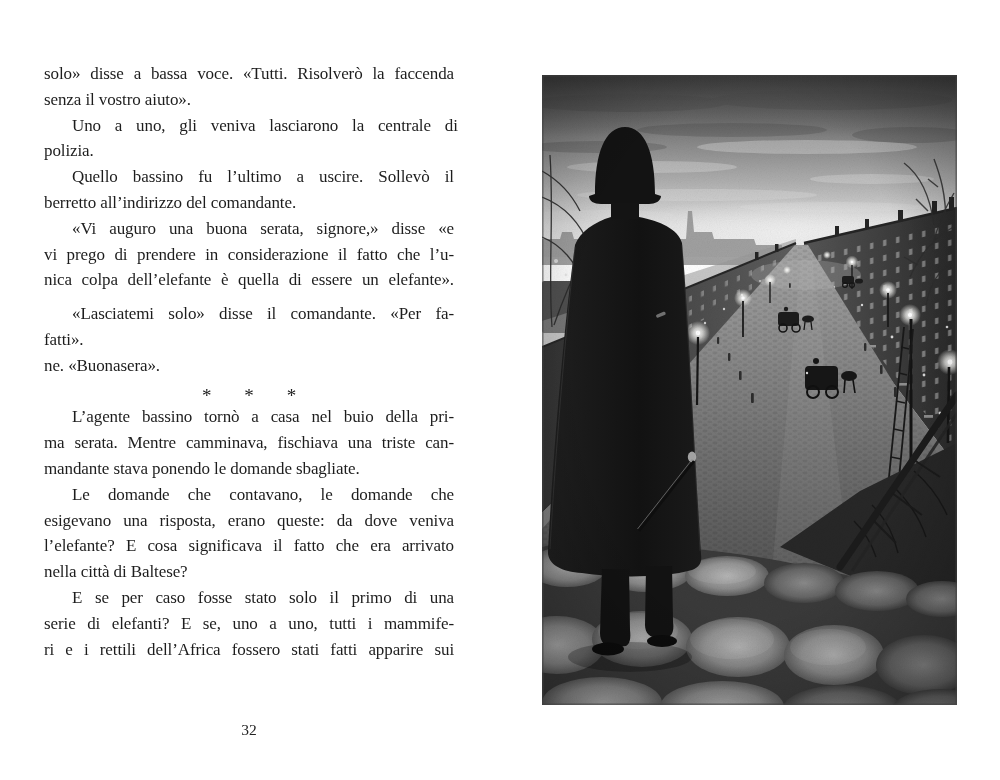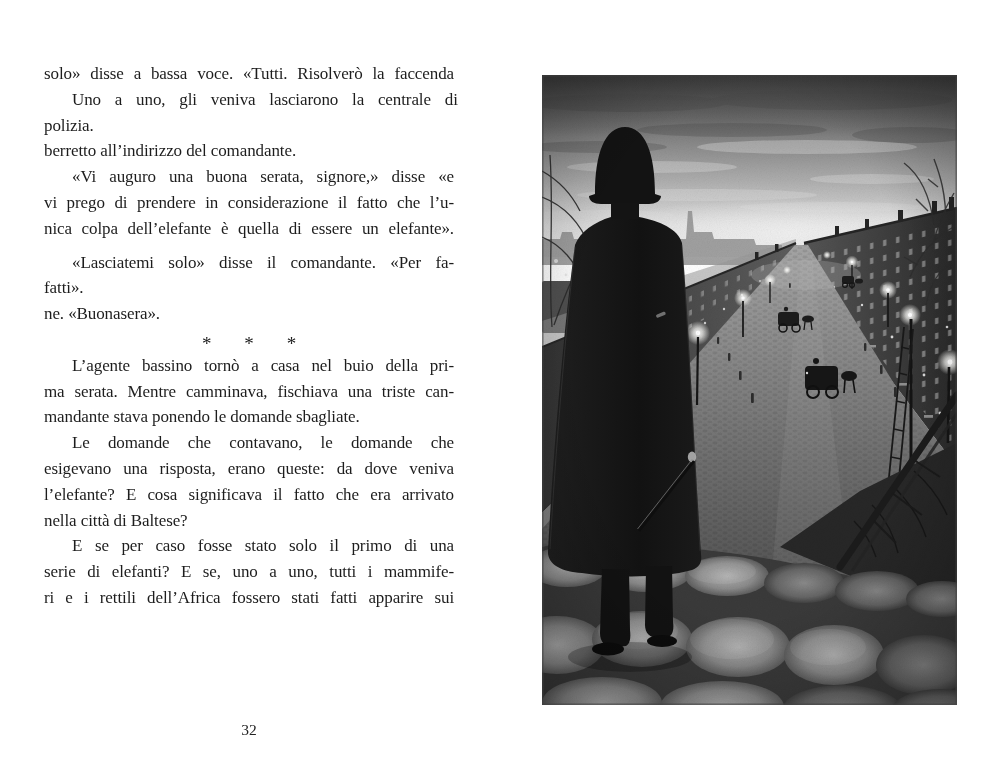--- a/index.html
+++ b/index.html
@@ -17,22 +17,24 @@
   .illustration-wrap{position:absolute;left:542px;top:75px;width:415px;height:630px;}
   svg{display:block;}
 </style>
 </head>
 <body>
 
 <div class="spread">
 
   <div class="text-block">
       <div class="line" style="word-spacing: 5.74609px;"><span>solo» disse a bassa voce. «Tutti. Risolverò la faccenda</span></div>
+      <div class="line"><span>senza il vostro aiuto».</span></div>
       <div class="line indent" style="word-spacing: 9.6875px;"><span>Uno a uno, gli veniva lasciarono la centrale di</span></div>
       <div class="line"><span>polizia.</span></div>
+      <div class="line indent" style="word-spacing: 10.9933px;"><span>Quello bassino fu l’ultimo a uscire. Sollevò il</span></div>
       <div class="line"><span>berretto all’indirizzo del comandante.</span></div>
       <div class="line indent" style="word-spacing: 8.91964px;"><span>«Vi auguro una buona serata, signore,» disse «e</span></div>
       <div class="line" style="word-spacing: 5.42535px;"><span>vi prego di prendere in considerazione il fatto che l’u-</span></div>
       <div class="line" style="word-spacing: 5.53125px;"><span>nica colpa dell’elefante è quella di essere un elefante».</span></div>
       <div class="line indent" style="word-spacing: 10.237px; margin-top: 8px;"><span>«Lasciatemi solo» disse il comandante. «Per fa-</span></div>
       <div class="line"><span>fatti».</span></div>
       <div class="line"><span>ne. «Buonasera».</span></div>
       <div class="sep">
         <span>*</span>
         <span>*</span>

